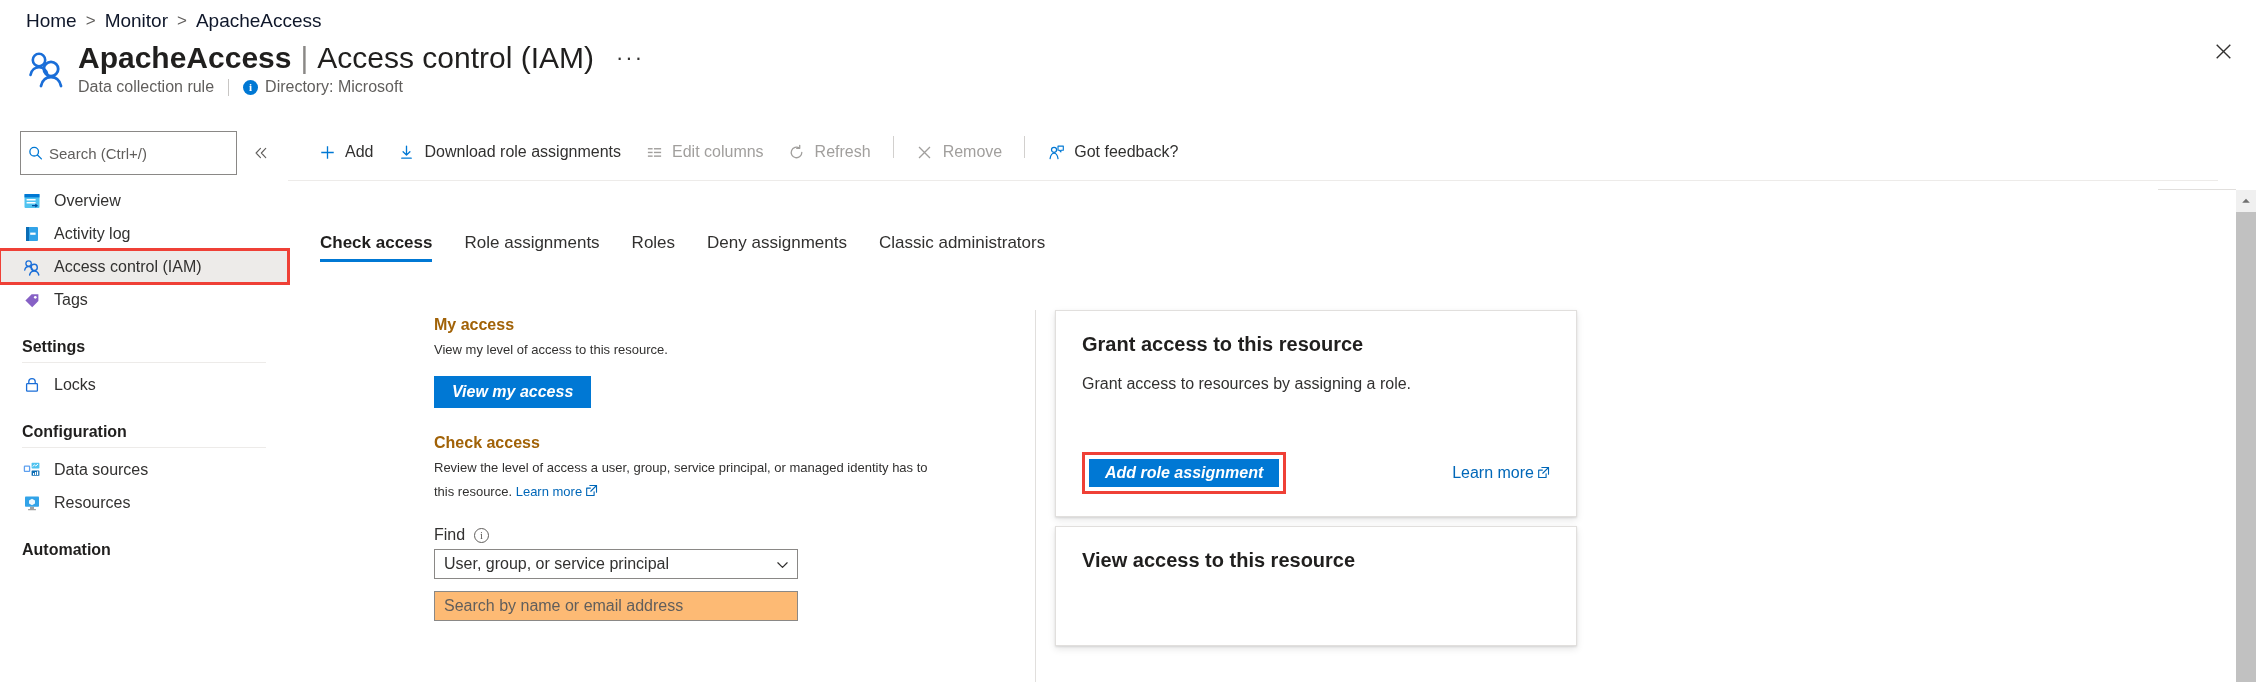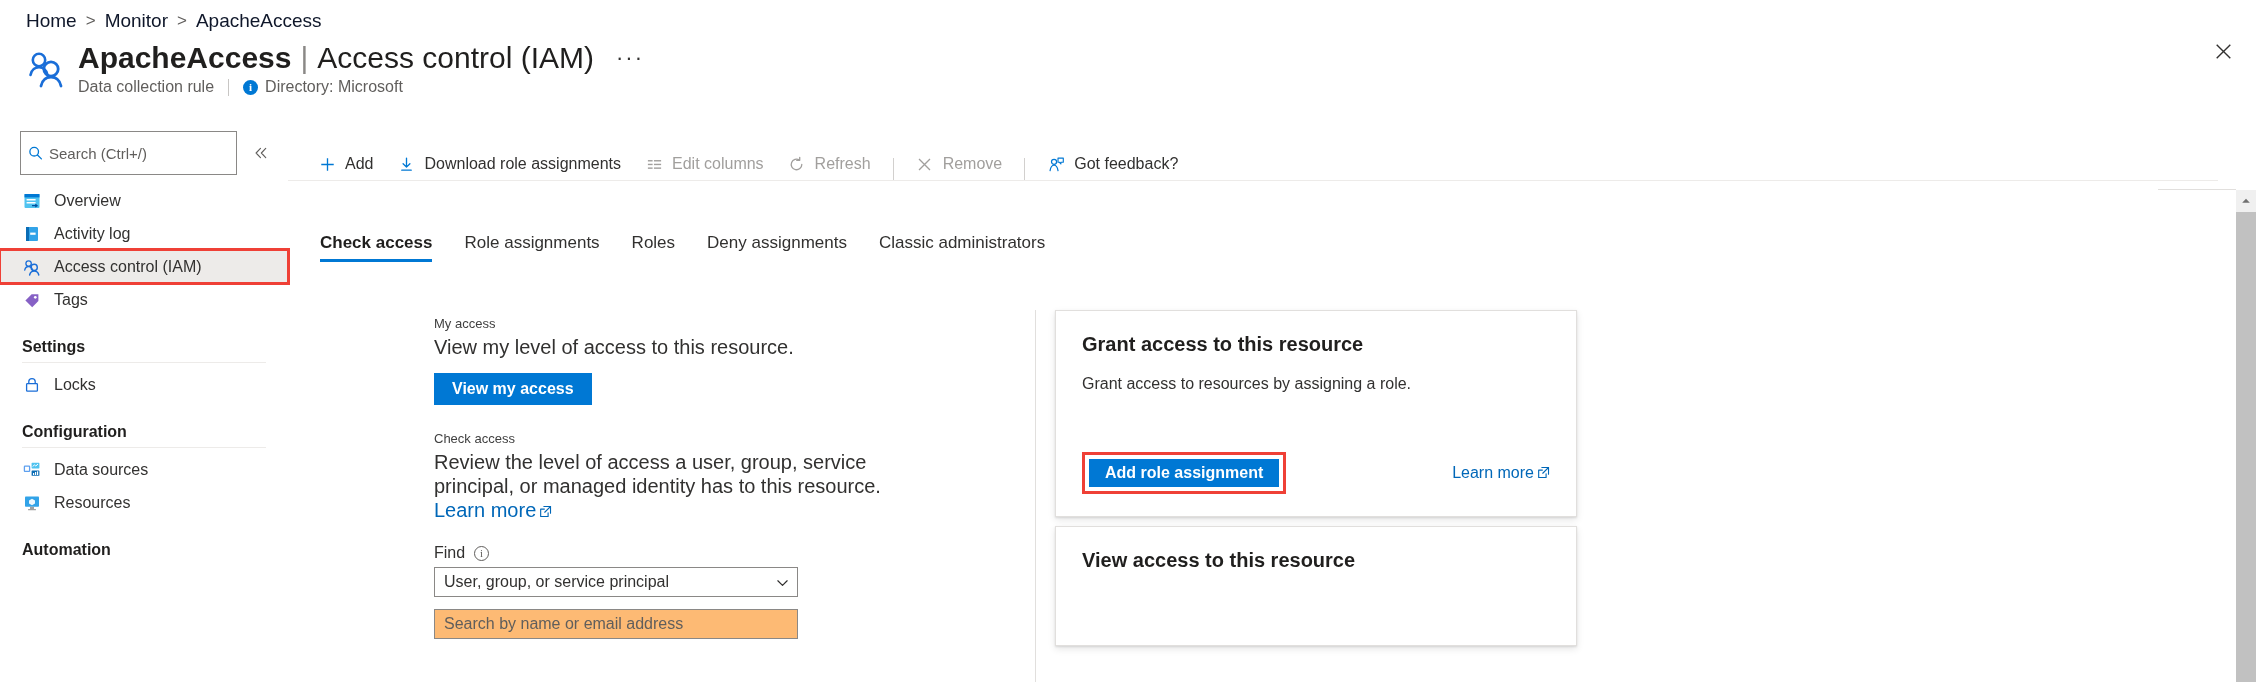--- a/index.html
+++ b/index.html
@@ -200,21 +200,21 @@
     margin: 0 22px 5px 22px;
   }
 
   
   .cmdbar {
     position: absolute;
     left: 288px; top: 136px;
     right: 20px;
     height: 44px;
     display: flex;
-    align-items: flex-end;
+    align-items: flex-start;
     padding-left: 18px;
   }
   .cmd {
     display: flex; align-items: center;
     height: 32px;
     padding: 0 12px;
     font-size: 16px;
     color: #323130;
     cursor: pointer;
     white-space: nowrap;
@@ -283,27 +283,27 @@
     width: 1px; height: 372px;
     background: #e1dfdd;
   }
   .col-right {
     position: absolute;
     left: 767px; top: 30px;
     width: 522px;
   }
 
   .sec-head {
+    font-size: 16px;
+    font-weight: bold;
+    color: #a16207;
+    margin-bottom: 4px;
+  }
+  .sec-body {
     font-size: 13px;
-    font-weight: normal;
-    color: #404040;
-    margin-bottom: 4px;
-  }
-  .sec-body {
-    font-size: 20px;
     color: #323130;
     line-height: 24px;
     max-width: 510px;
   }
   .link {
     color: #0067b8;
     cursor: pointer;
     white-space: nowrap;
   }
   .ext-glyph {
@@ -318,20 +318,21 @@
     align-items: center; justify-content: center;
     height: 32px;
     padding: 0 18px;
     background: #0078d4;
     color: #ffffff;
     font-size: 16px;
     font-weight: bold;
     border: none;
     cursor: pointer;
     font-family: "Liberation Sans", sans-serif;
+    font-style: italic;
   }
 
   .field-label-row {
     display: flex; align-items: center;
     font-size: 16px;
     color: #323130;
     margin-bottom: 5px;
   }
   .info-circle {
     width: 15px; height: 15px;

